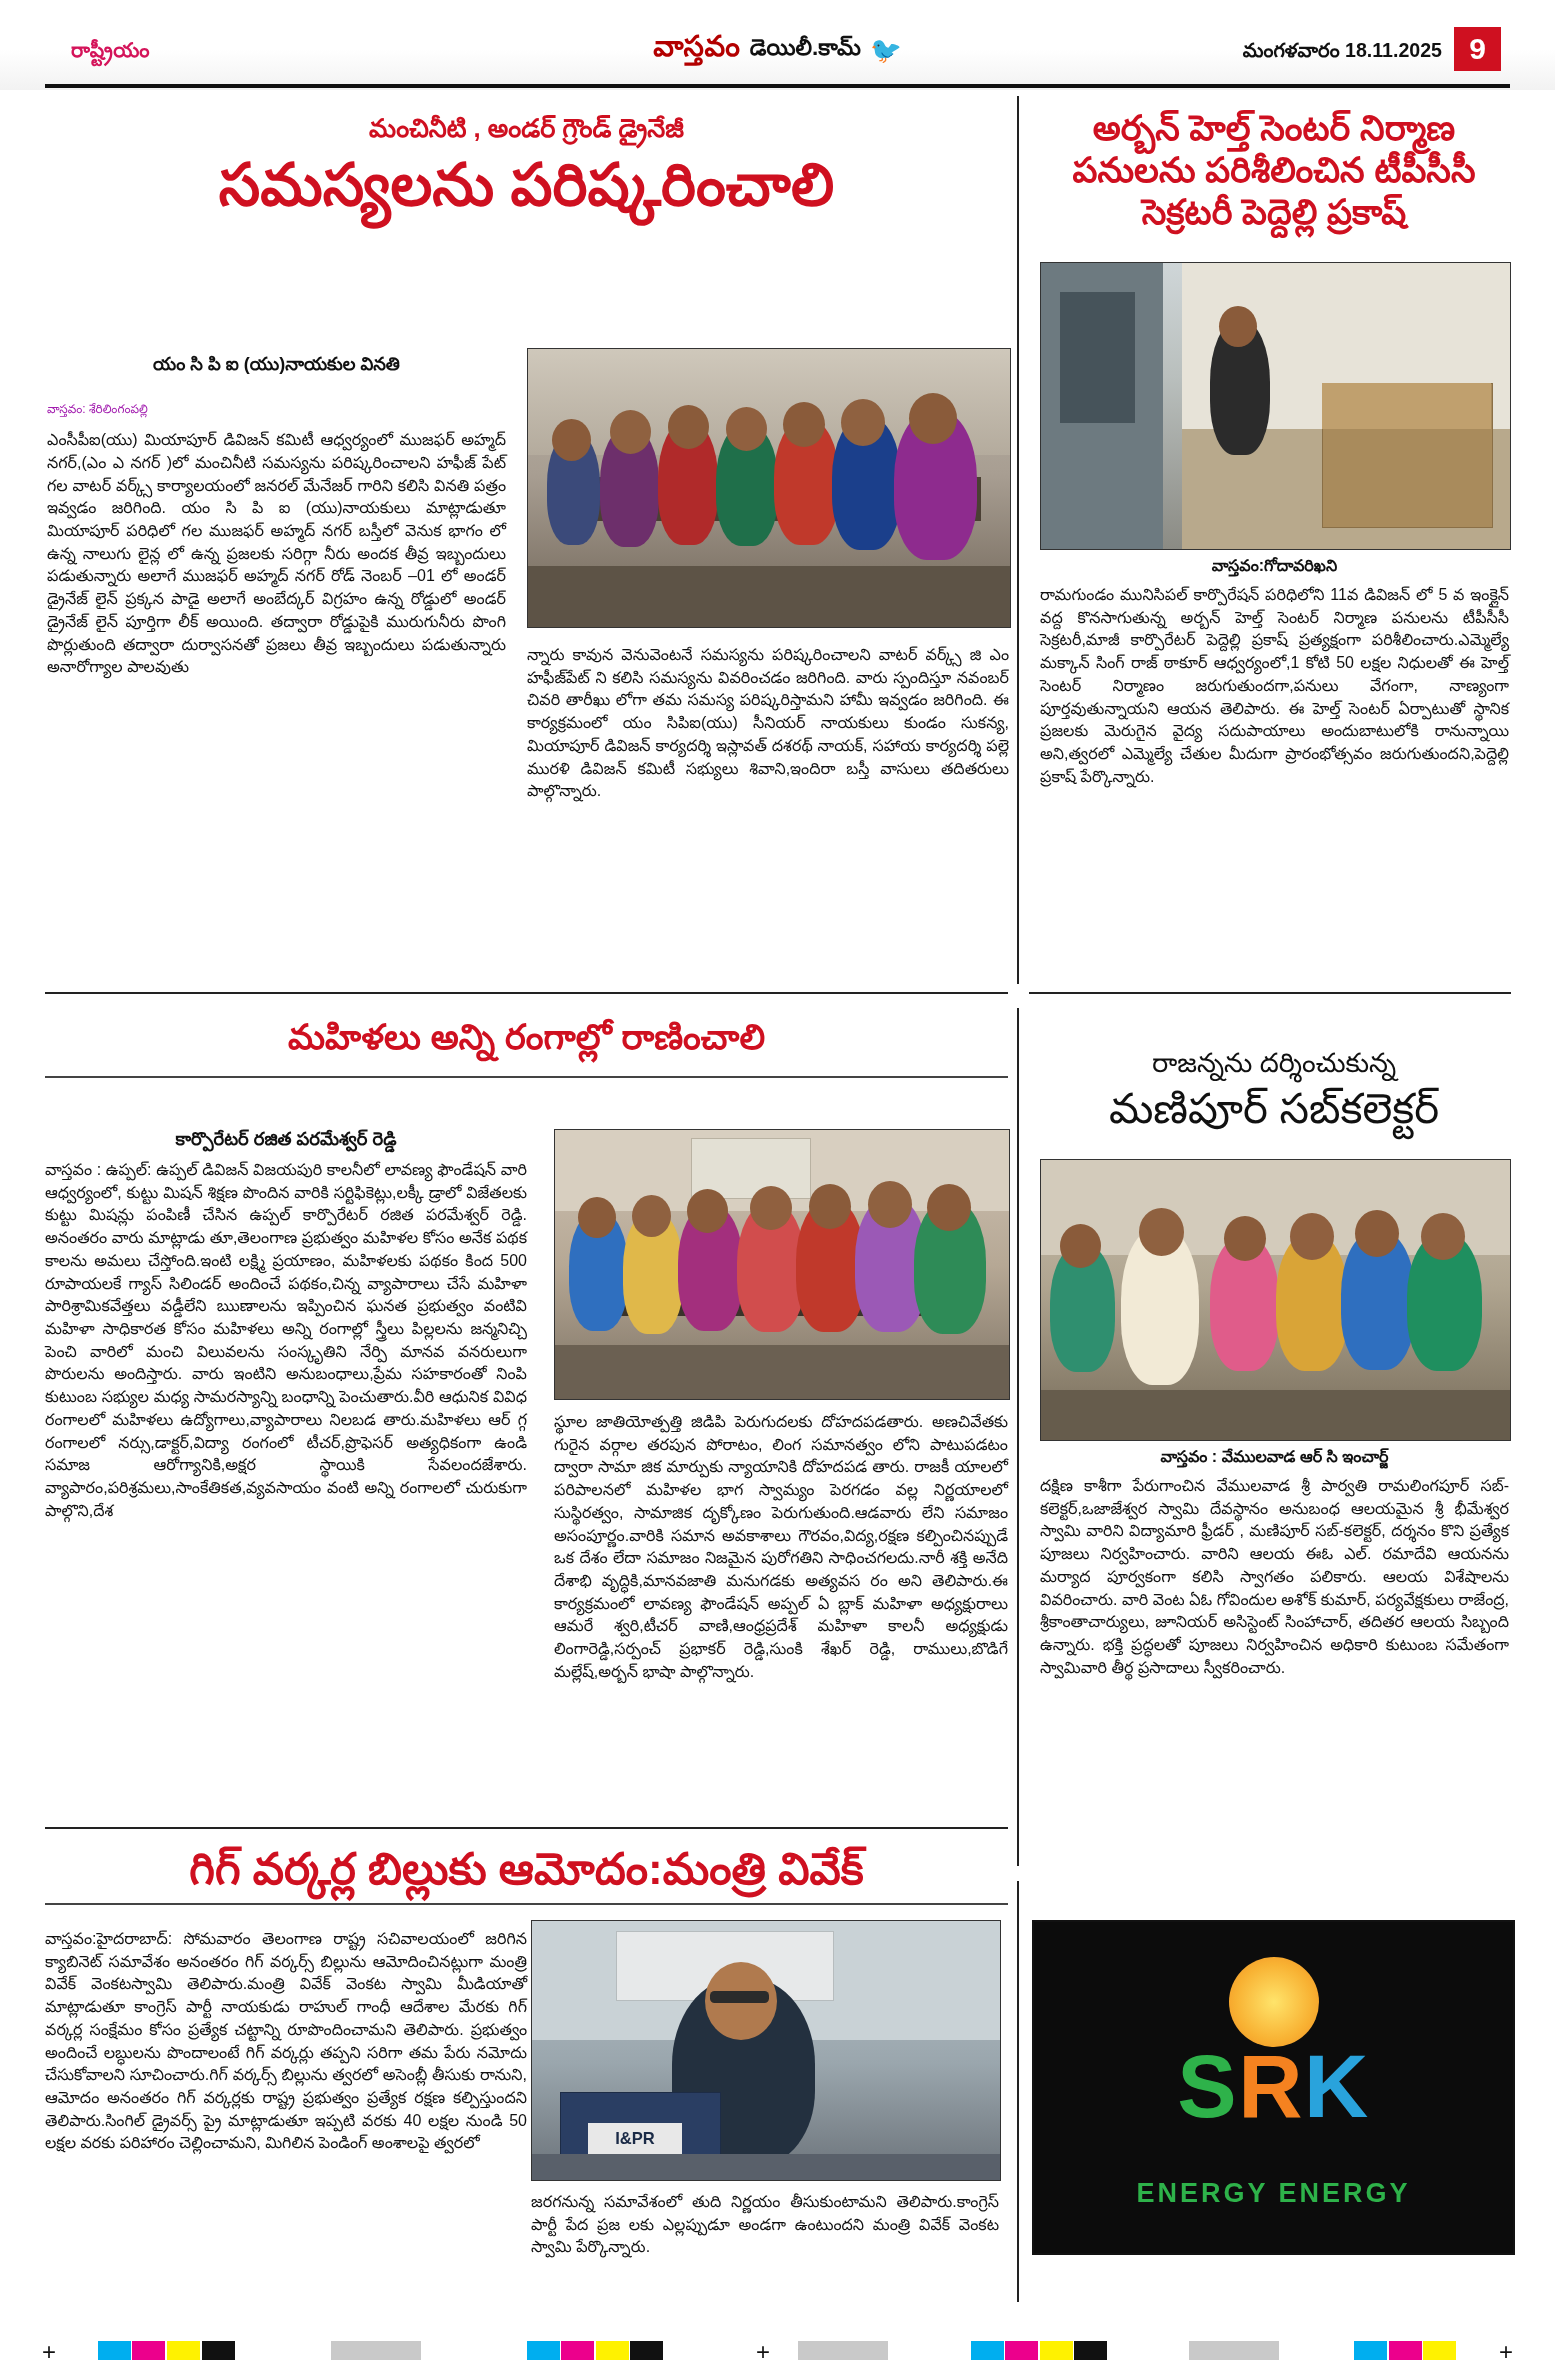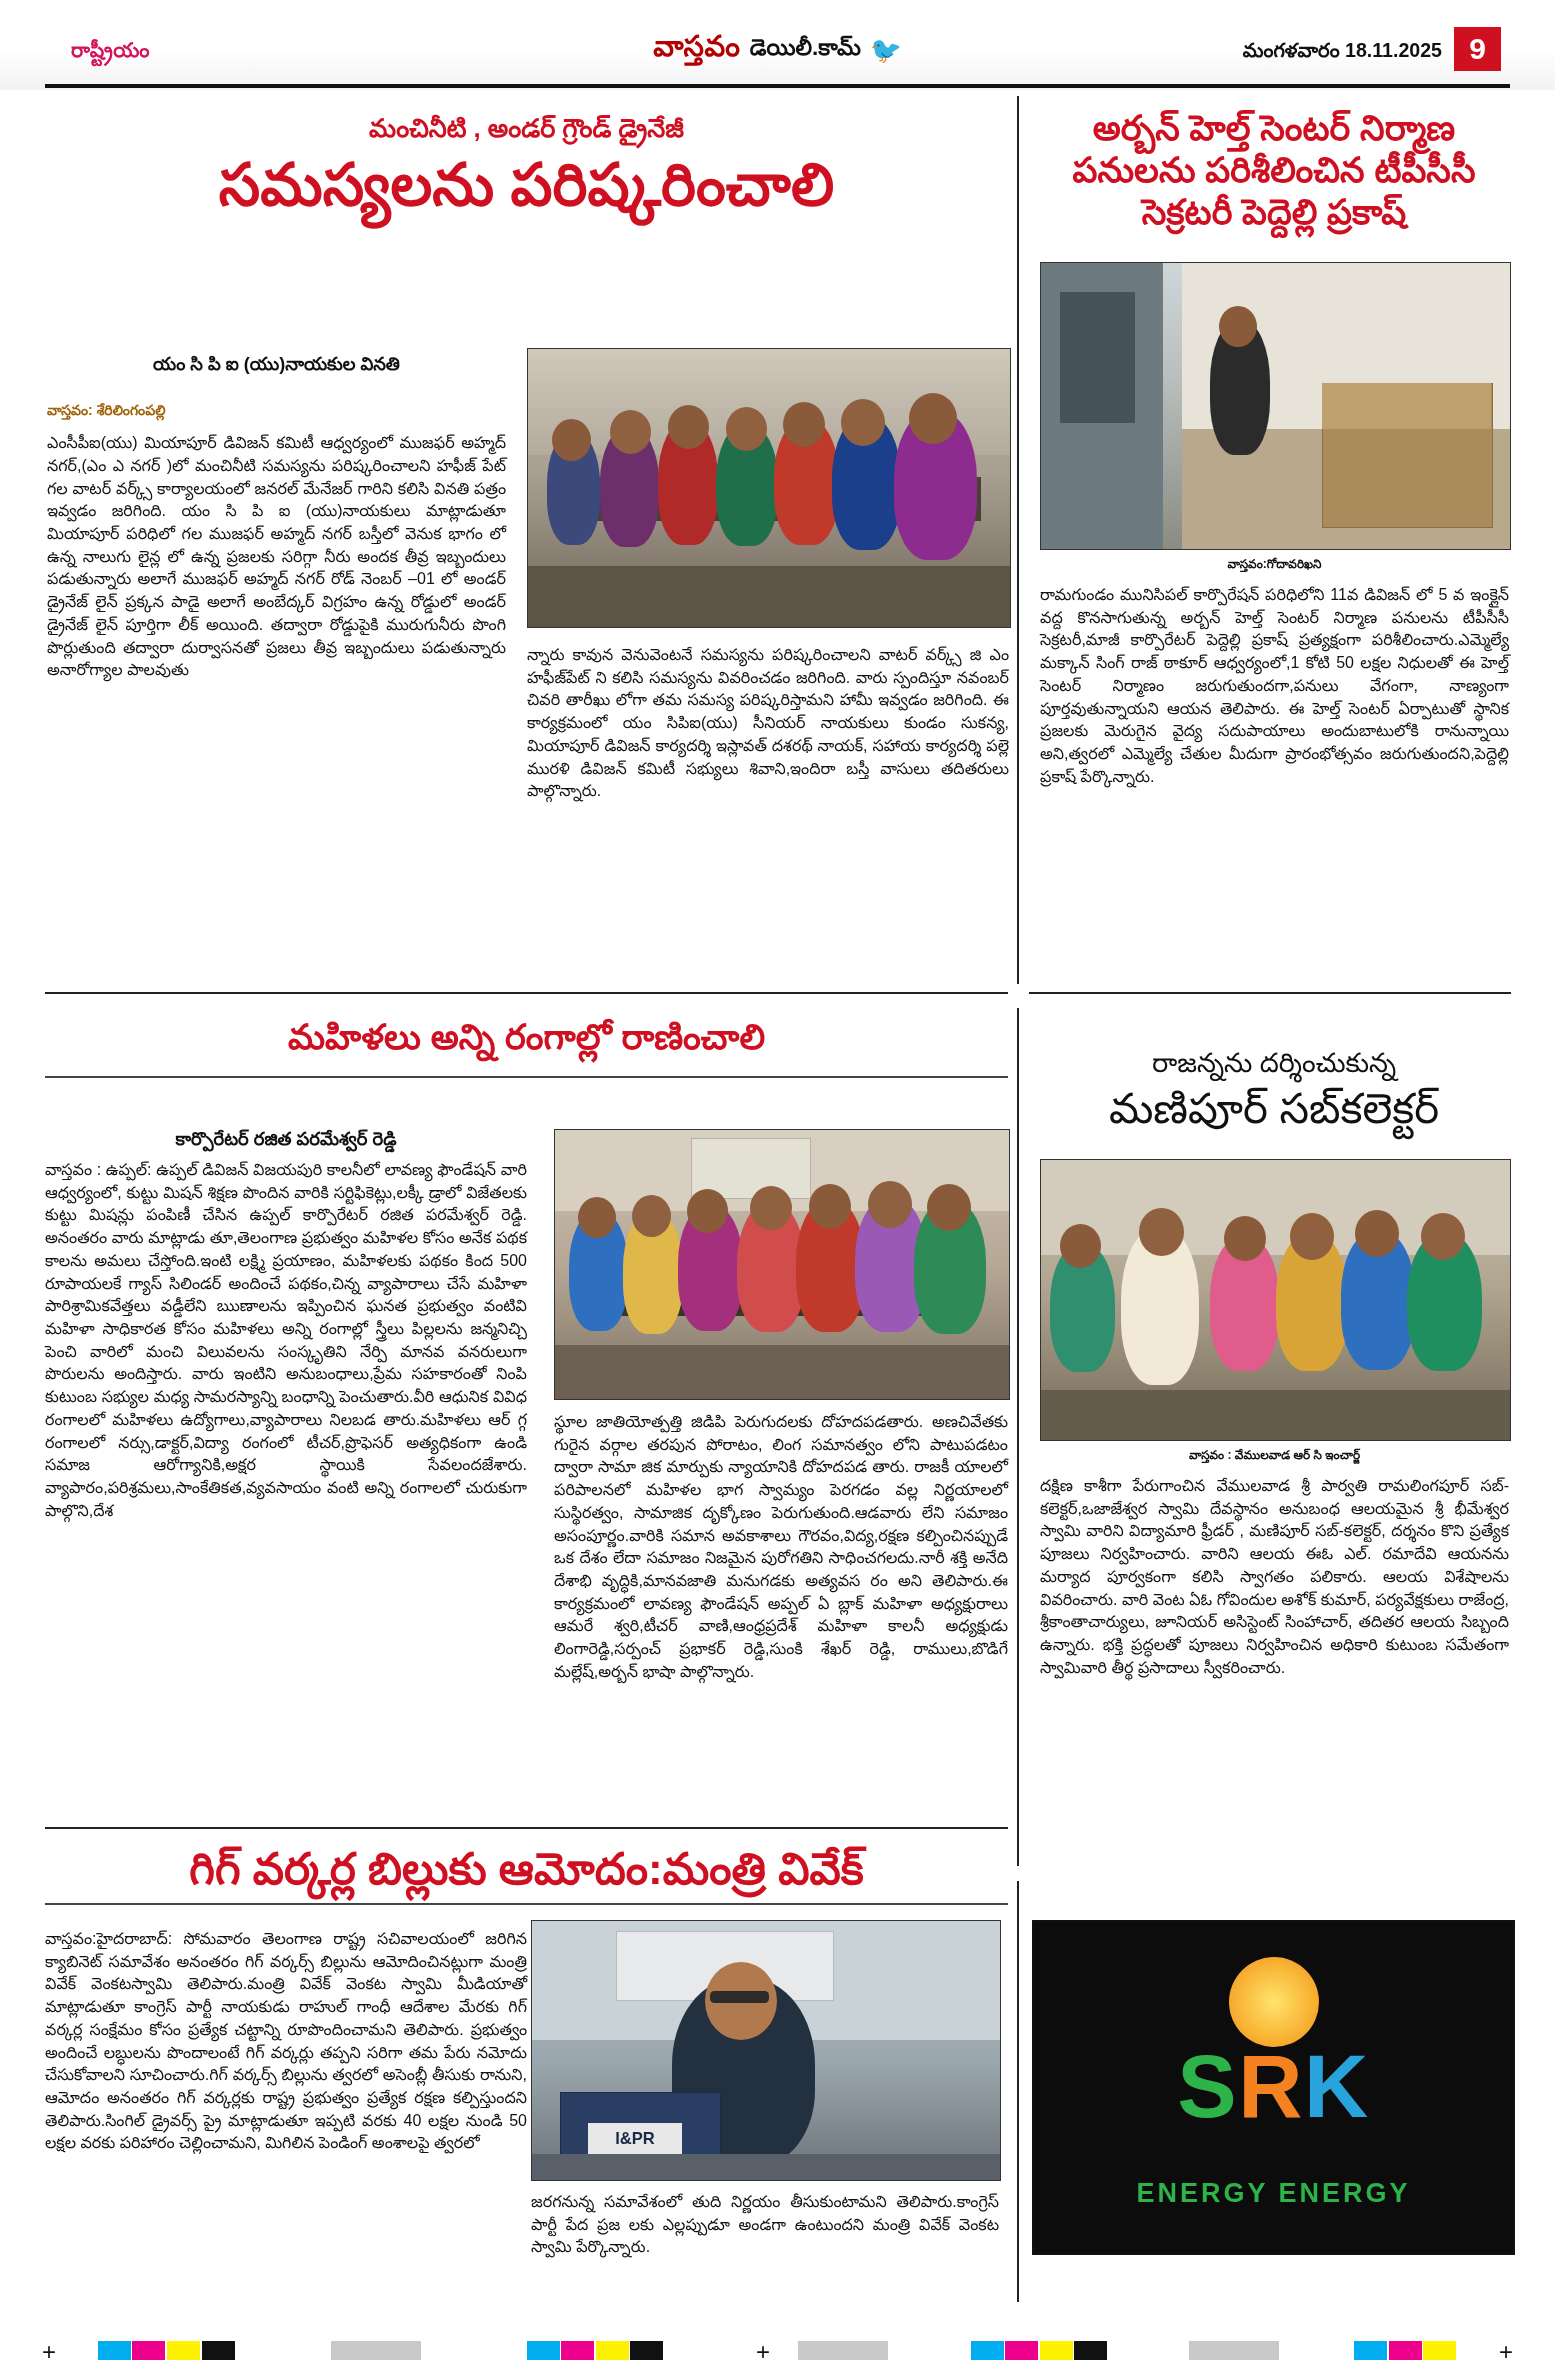--- a/index.html
+++ b/index.html
@@ -48,23 +48,23 @@
   }
   .redhead2{
     text-align:center;color:#cf1020;font-weight:bold;font-size:35px;line-height:1.2;
   }
   .blackhead{
     text-align:center;color:#111;font-weight:normal;font-size:30px;line-height:1.2;
   }
   .byline{
     text-align:center;font-weight:bold;font-size:18px;color:#111;
   }
-  .dateline{font-weight:bold;font-size:14px;color:#a16207;}
+  .dateline{font-weight:normal;font-size:12px;color:#a21caf;}
   .caption{
-    text-align:center;font-weight:bold;font-size:12px;color:#111;
+    text-align:center;font-weight:bold;font-size:16px;color:#111;
   }
   .body{
     font-size:16px;line-height:1.42;color:#111;text-align:justify;
     hyphens:auto;
   }
 
   
   .photo{position:absolute;border:1.5px solid #333;overflow:hidden;background:#ef4444;}
   .ph-inner{position:absolute;inset:0;}
   .people{position:absolute;border-radius:46% 46% 40% 40%;}

